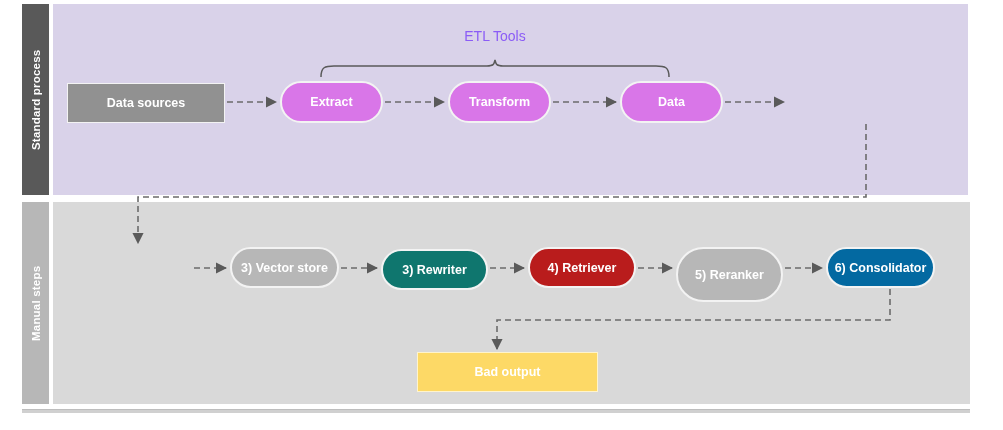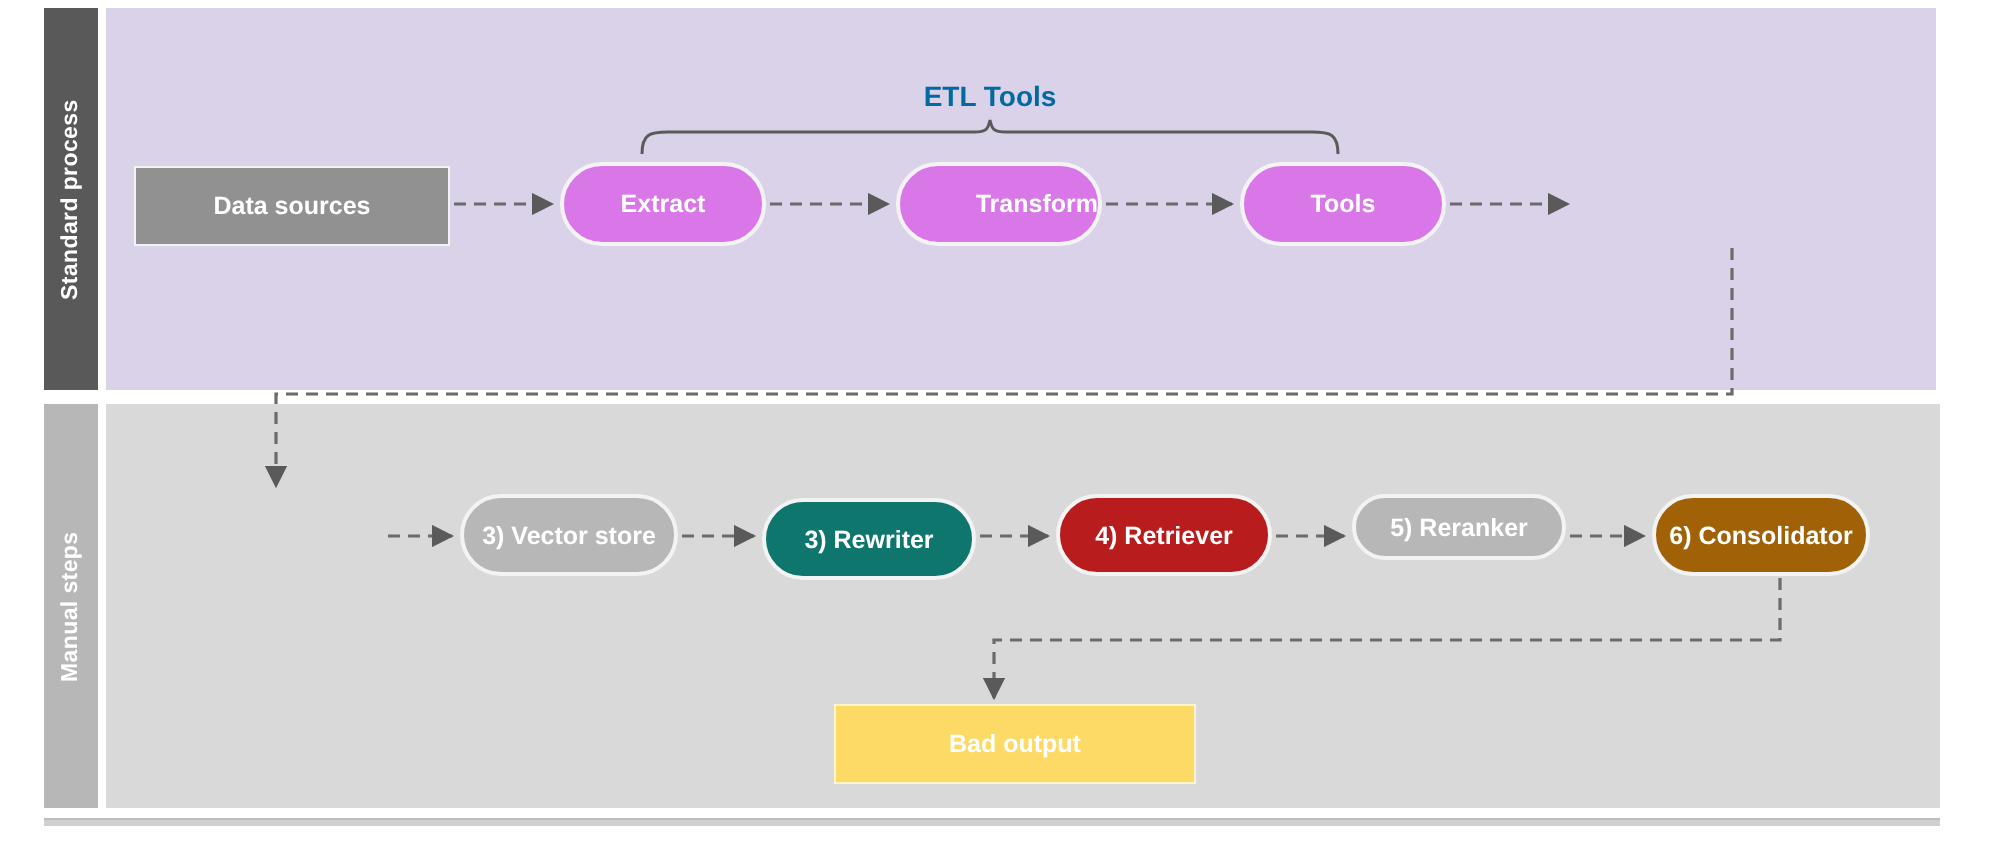--- a/index.html
+++ b/index.html
@@ -25,37 +25,37 @@
   
   .node{position:absolute;display:flex;align-items:center;justify-content:center;
         text-align:center;color:#ffffff;font-weight:bold;font-size:12.5px;
         line-height:14px;box-sizing:border-box;}
   .rect{border:1px solid #f3f3f3;}
   .pill{border:2px solid #f3f3f3;border-radius:999px;}
 
   
   #node-data-sources{left:67px;top:83px;width:158px;height:40px;background:#919191;}
   #node-extract{left:280px;top:81px;width:103px;height:42px;background:#d976e8;}
-  #node-transform{left:448px;top:81px;width:103px;height:42px;background:#d976e8;justify-content:flex-end;}
+  #node-transform{left:448px;top:81px;width:103px;height:42px;background:#d976e8;}
   #node-load{left:620px;top:81px;width:103px;height:42px;background:#d976e8;}
   #node-data-warehouse{left:788px;top:83px;width:157px;height:40px;background:#919191;}
 
   #node-chunker{left:86px;top:247px;width:106px;height:41px;background:#b7b7b7;}
   #node-vector-store{left:230px;top:247px;width:109px;height:41px;background:#b7b7b7;}
   #node-rewriter{left:381px;top:249px;width:107px;height:41px;background:#0f766e;}
   #node-retriever{left:528px;top:247px;width:108px;height:41px;background:#b91c1c;}
-  #node-reranker{left:676px;top:247px;width:107px;height:33px;background:#b7b7b7;text-align:center;}
-  #node-consolidator{left:826px;top:247px;width:109px;height:41px;background:#a16207;}
+  #node-reranker{left:676px;top:247px;width:107px;height:55px;background:#b7b7b7;text-align:center;}
+  #node-consolidator{left:826px;top:247px;width:109px;height:41px;background:#0369a1;}
 
   #node-bad-output{left:417px;top:352px;width:181px;height:40px;background:#fdd966;
                    border:1px solid #fff4cc;}
 
   
-  #etl-label{position:absolute;left:420px;top:40px;width:150px;text-align:center;
-             color:#0369a1;font-size:14px;font-weight:bold;}
+  #etl-label{position:absolute;left:420px;top:28px;width:150px;text-align:center;
+             color:#8b5cf6;font-size:14px;font-weight:normal;}
 
   svg#wires{position:absolute;left:0;top:0;width:1003px;height:430px;overflow:visible;}
 </style>
 </head>
 <body>
 
 <div id="canvas">
 
   <div class="band-label" id="band-top-label">Standard process</div>
   <div class="band-body" id="band-top-body"></div>
@@ -100,21 +100,21 @@
   <div class="node rect" id="node-data-sources">
     <span>Data sources</span>
   </div>
   <div class="node pill" id="node-extract">
     <span>Extract</span>
   </div>
   <div class="node pill" id="node-transform">
     <span>Transform</span>
   </div>
   <div class="node pill" id="node-load">
-    <span>Tools</span>
+    <span>Data</span>
   </div>
 
   <div class="node pill" id="node-vector-store">
     <span>3) Vector store</span>
   </div>
   <div class="node pill" id="node-rewriter">
     <span>3) Rewriter</span>
   </div>
   <div class="node pill" id="node-retriever">
     <span>4) Retriever</span>

